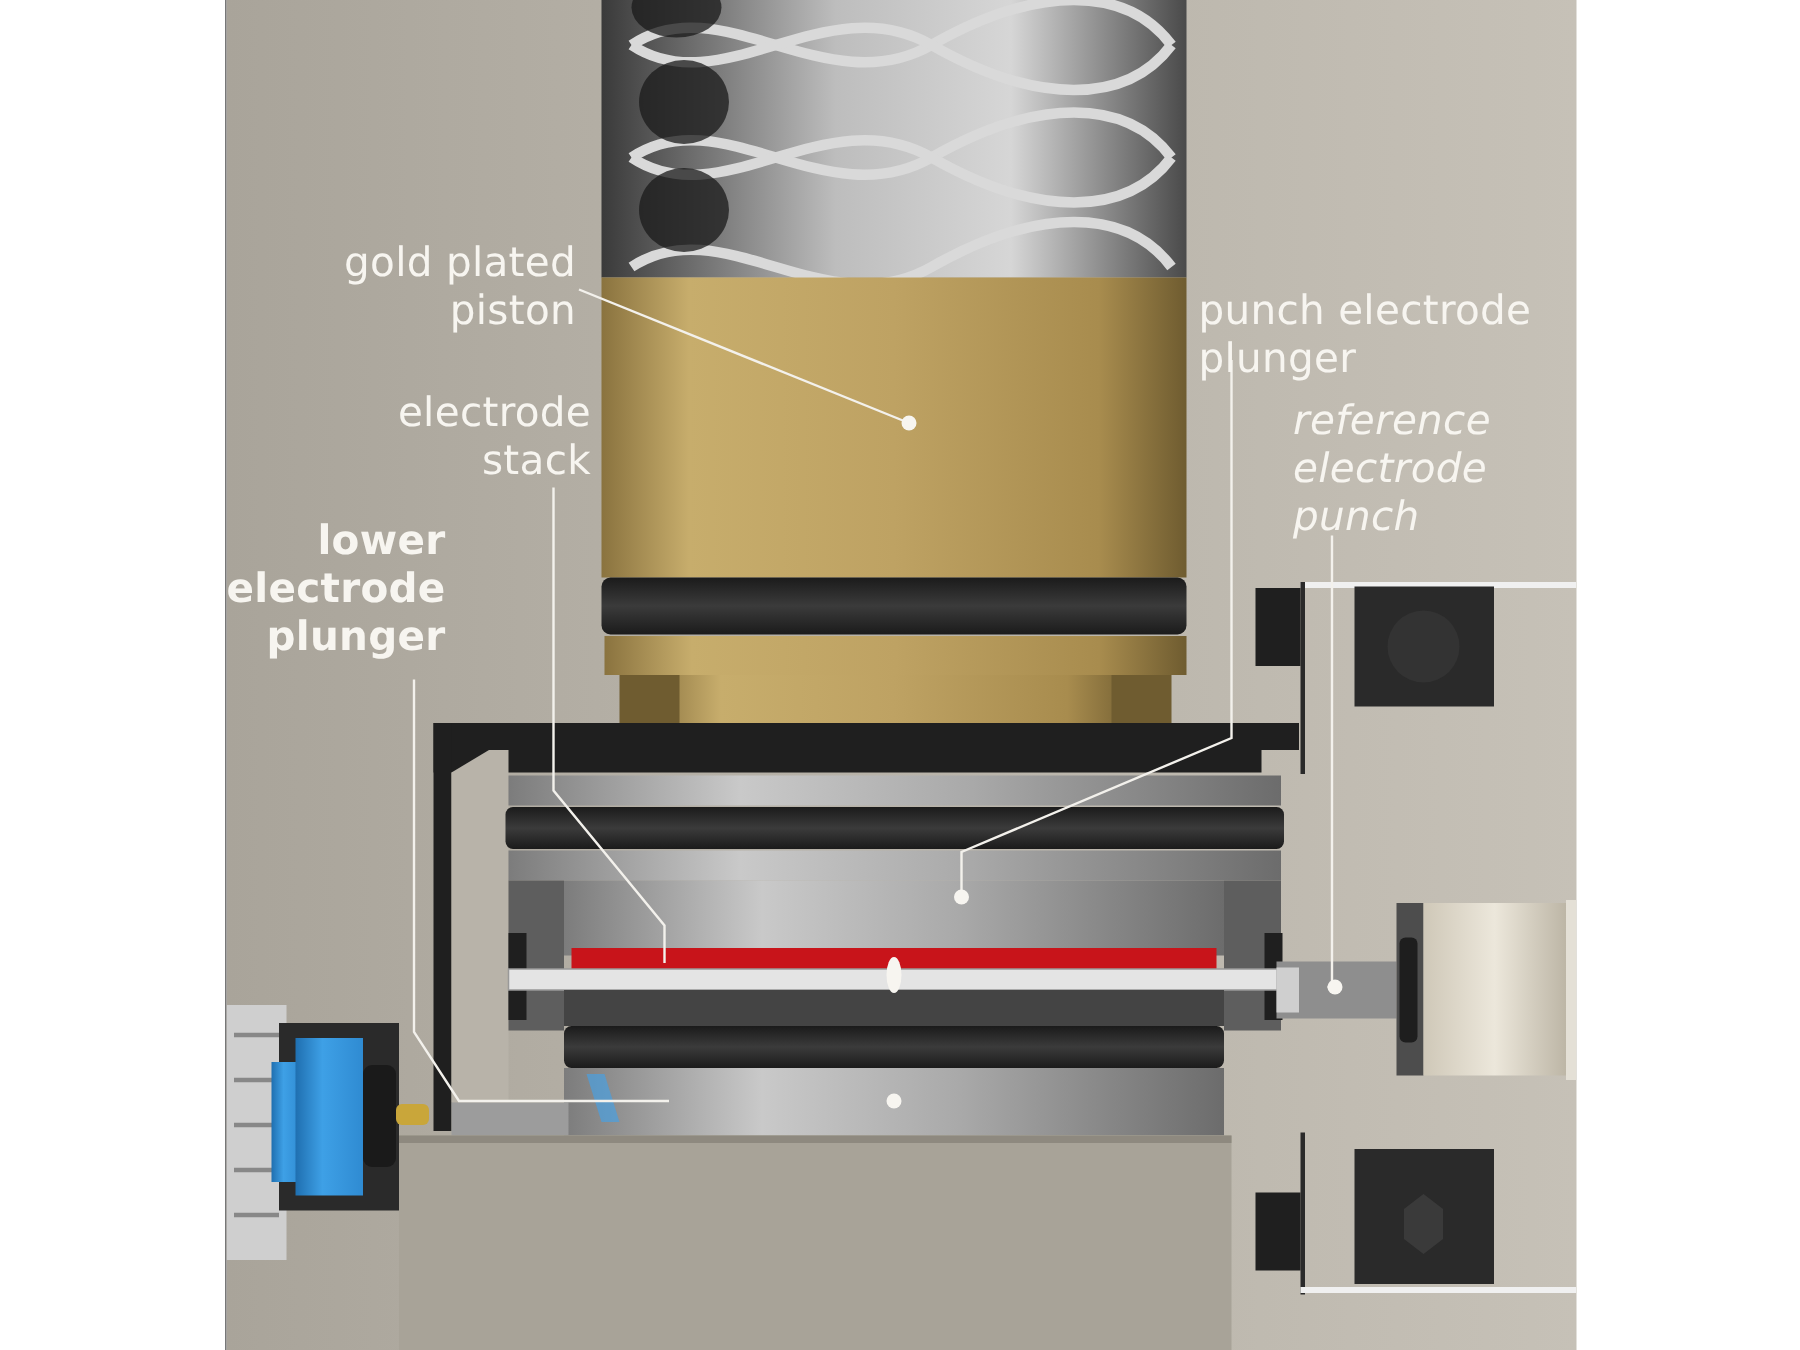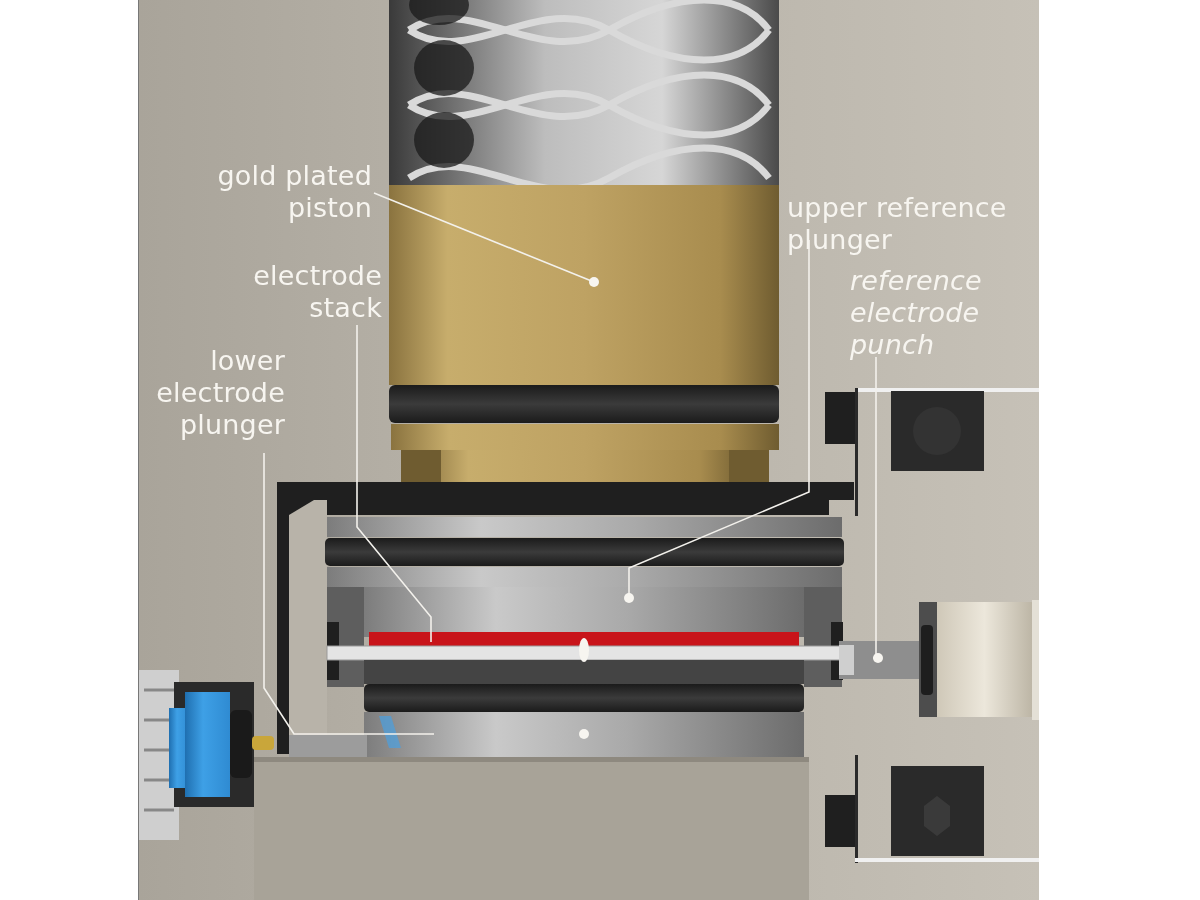--- a/index.html
+++ b/index.html
@@ -1,17 +1,17 @@
 <!DOCTYPE html>
 <html><head>
 <meta charset="utf-8">
 <style>
   html,body{margin:0;padding:0;background:#ffffff;}
   body{width:1200px;height:900px;position:relative;overflow:hidden;font-family:"DejaVu Sans","Liberation Sans",sans-serif;}
-  #canvas{position:absolute;left:138px;top:0;width:900px;height:900px;overflow:hidden;
+  #canvas{position:absolute;left:150px;top:0;width:900px;height:900px;overflow:hidden;
     background:linear-gradient(90deg,#a9a49a 0%,#b4afa5 30%,#bdb8ae 70%,#c6c1b7 100%);
     border-left:1px solid #777;}
   .label{position:absolute;color:#f7f5f0;font-size:27px;line-height:32px;letter-spacing:0.2px;white-space:pre-line;}
   .label.r{text-align:right;}
   svg{position:absolute;left:0;top:0;}
 </style>
 </head>
 <body>
 
 <div id="canvas">
@@ -154,21 +154,21 @@
       <circle cx="490" cy="598" r="5"></circle>
       <circle cx="445" cy="734" r="5"></circle>
       <circle cx="739" cy="658" r="5"></circle>
     </g>
   </svg>
 
   <div class="label r" style="left:45px;top:160px;width:188px;">gold plated
 piston</div>
   <div class="label r" style="left:60px;top:260px;width:183px;">electrode
 stack</div>
-  <div class="label r" style="left:0px;top:345px;width:146px;">lower
+  <div class="label r" style="left:0px;top:345px;width:146px;font-weight:bold;">lower
 electrode
 plunger</div>
-  <div class="label" style="left:648px;top:192px;width:260px;">upper reference
+  <div class="label" style="left:648px;top:192px;width:260px;">punch electrode
 plunger</div>
   <div class="label" style="left:711px;top:265px;width:180px;font-style:italic;">reference
 electrode
 punch</div>
 </div>
 
 </body></html>

